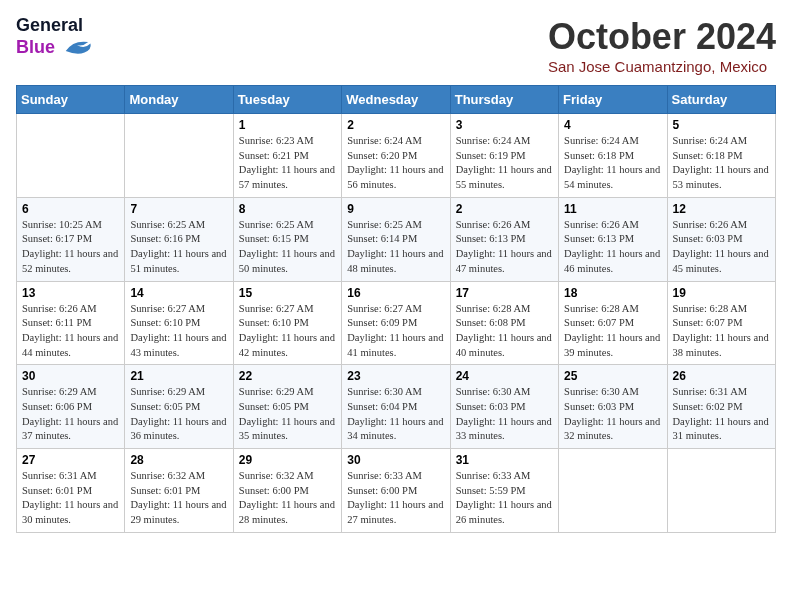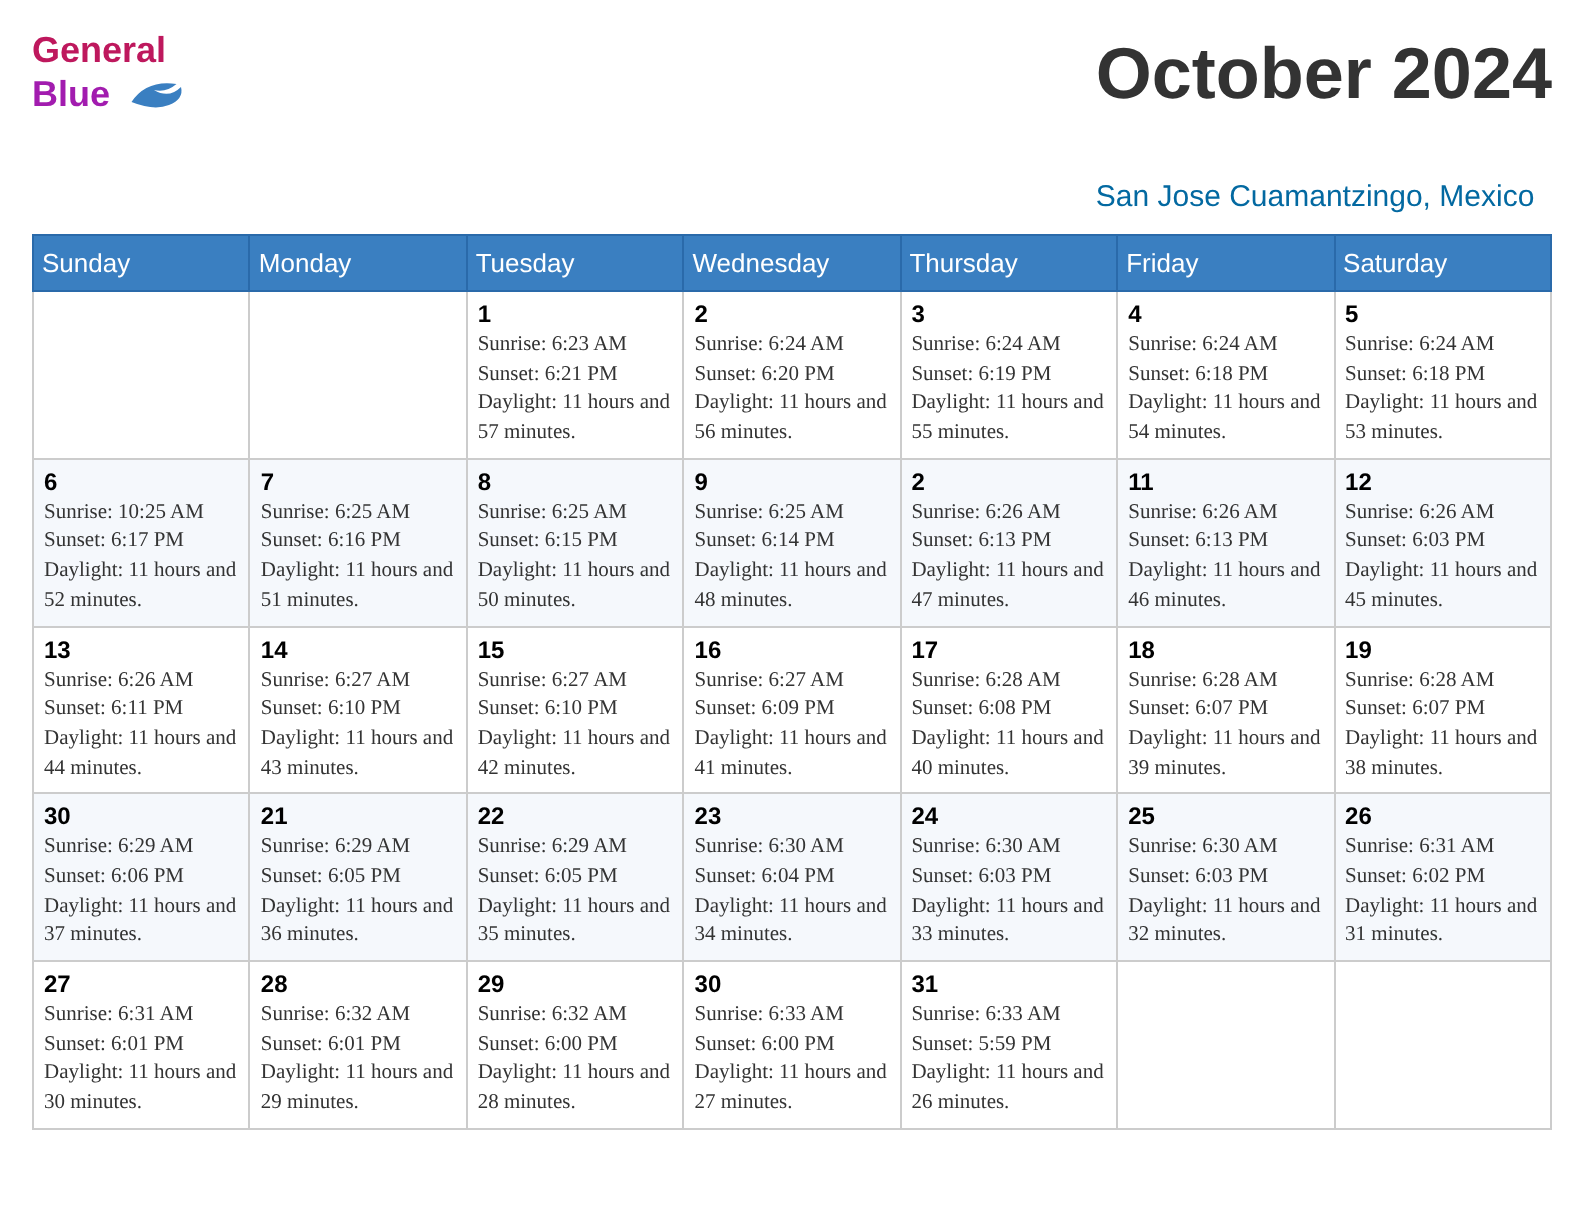--- a/index.html
+++ b/index.html
@@ -20,51 +20,50 @@
       display: flex;
       align-items: center;
     }
     .logo-text {
       font-size: 18px;
       font-weight: bold;
       color: #333;
       line-height: 1.1;
     }
     .logo-text span {
-      color: #be185d;
+      color: #0f172a;
     }
     .logo-bird {
       width: 30px;
       height: 24px;
       margin-left: 2px;
     }
     .title-block {
     }
     .month-title {
       font-size: 36px;
       font-weight: bold;
       color: #333;
     }
     .location {
       font-size: 15px;
-      color: #0369a1;
-      margin-top: 32px;
+      color: #7f1d1d;
     }
     table {
       width: 100%;
       border-collapse: collapse;
       font-size: 11px;
     }
     thead tr th {
       background-color: #3a7fc1;
       color: #fff;
       padding: 6px 4px;
       text-align: left;
       font-size: 13px;
-      font-weight: normal;
+      font-weight: bold;
       border: 1px solid #2a6aaa;
     }
     tbody tr td {
       border: 1px solid #ccc;
       vertical-align: top;
       padding: 4px 5px;
       width: 107px;
       min-height: 70px;
       background: #fff;
     }

